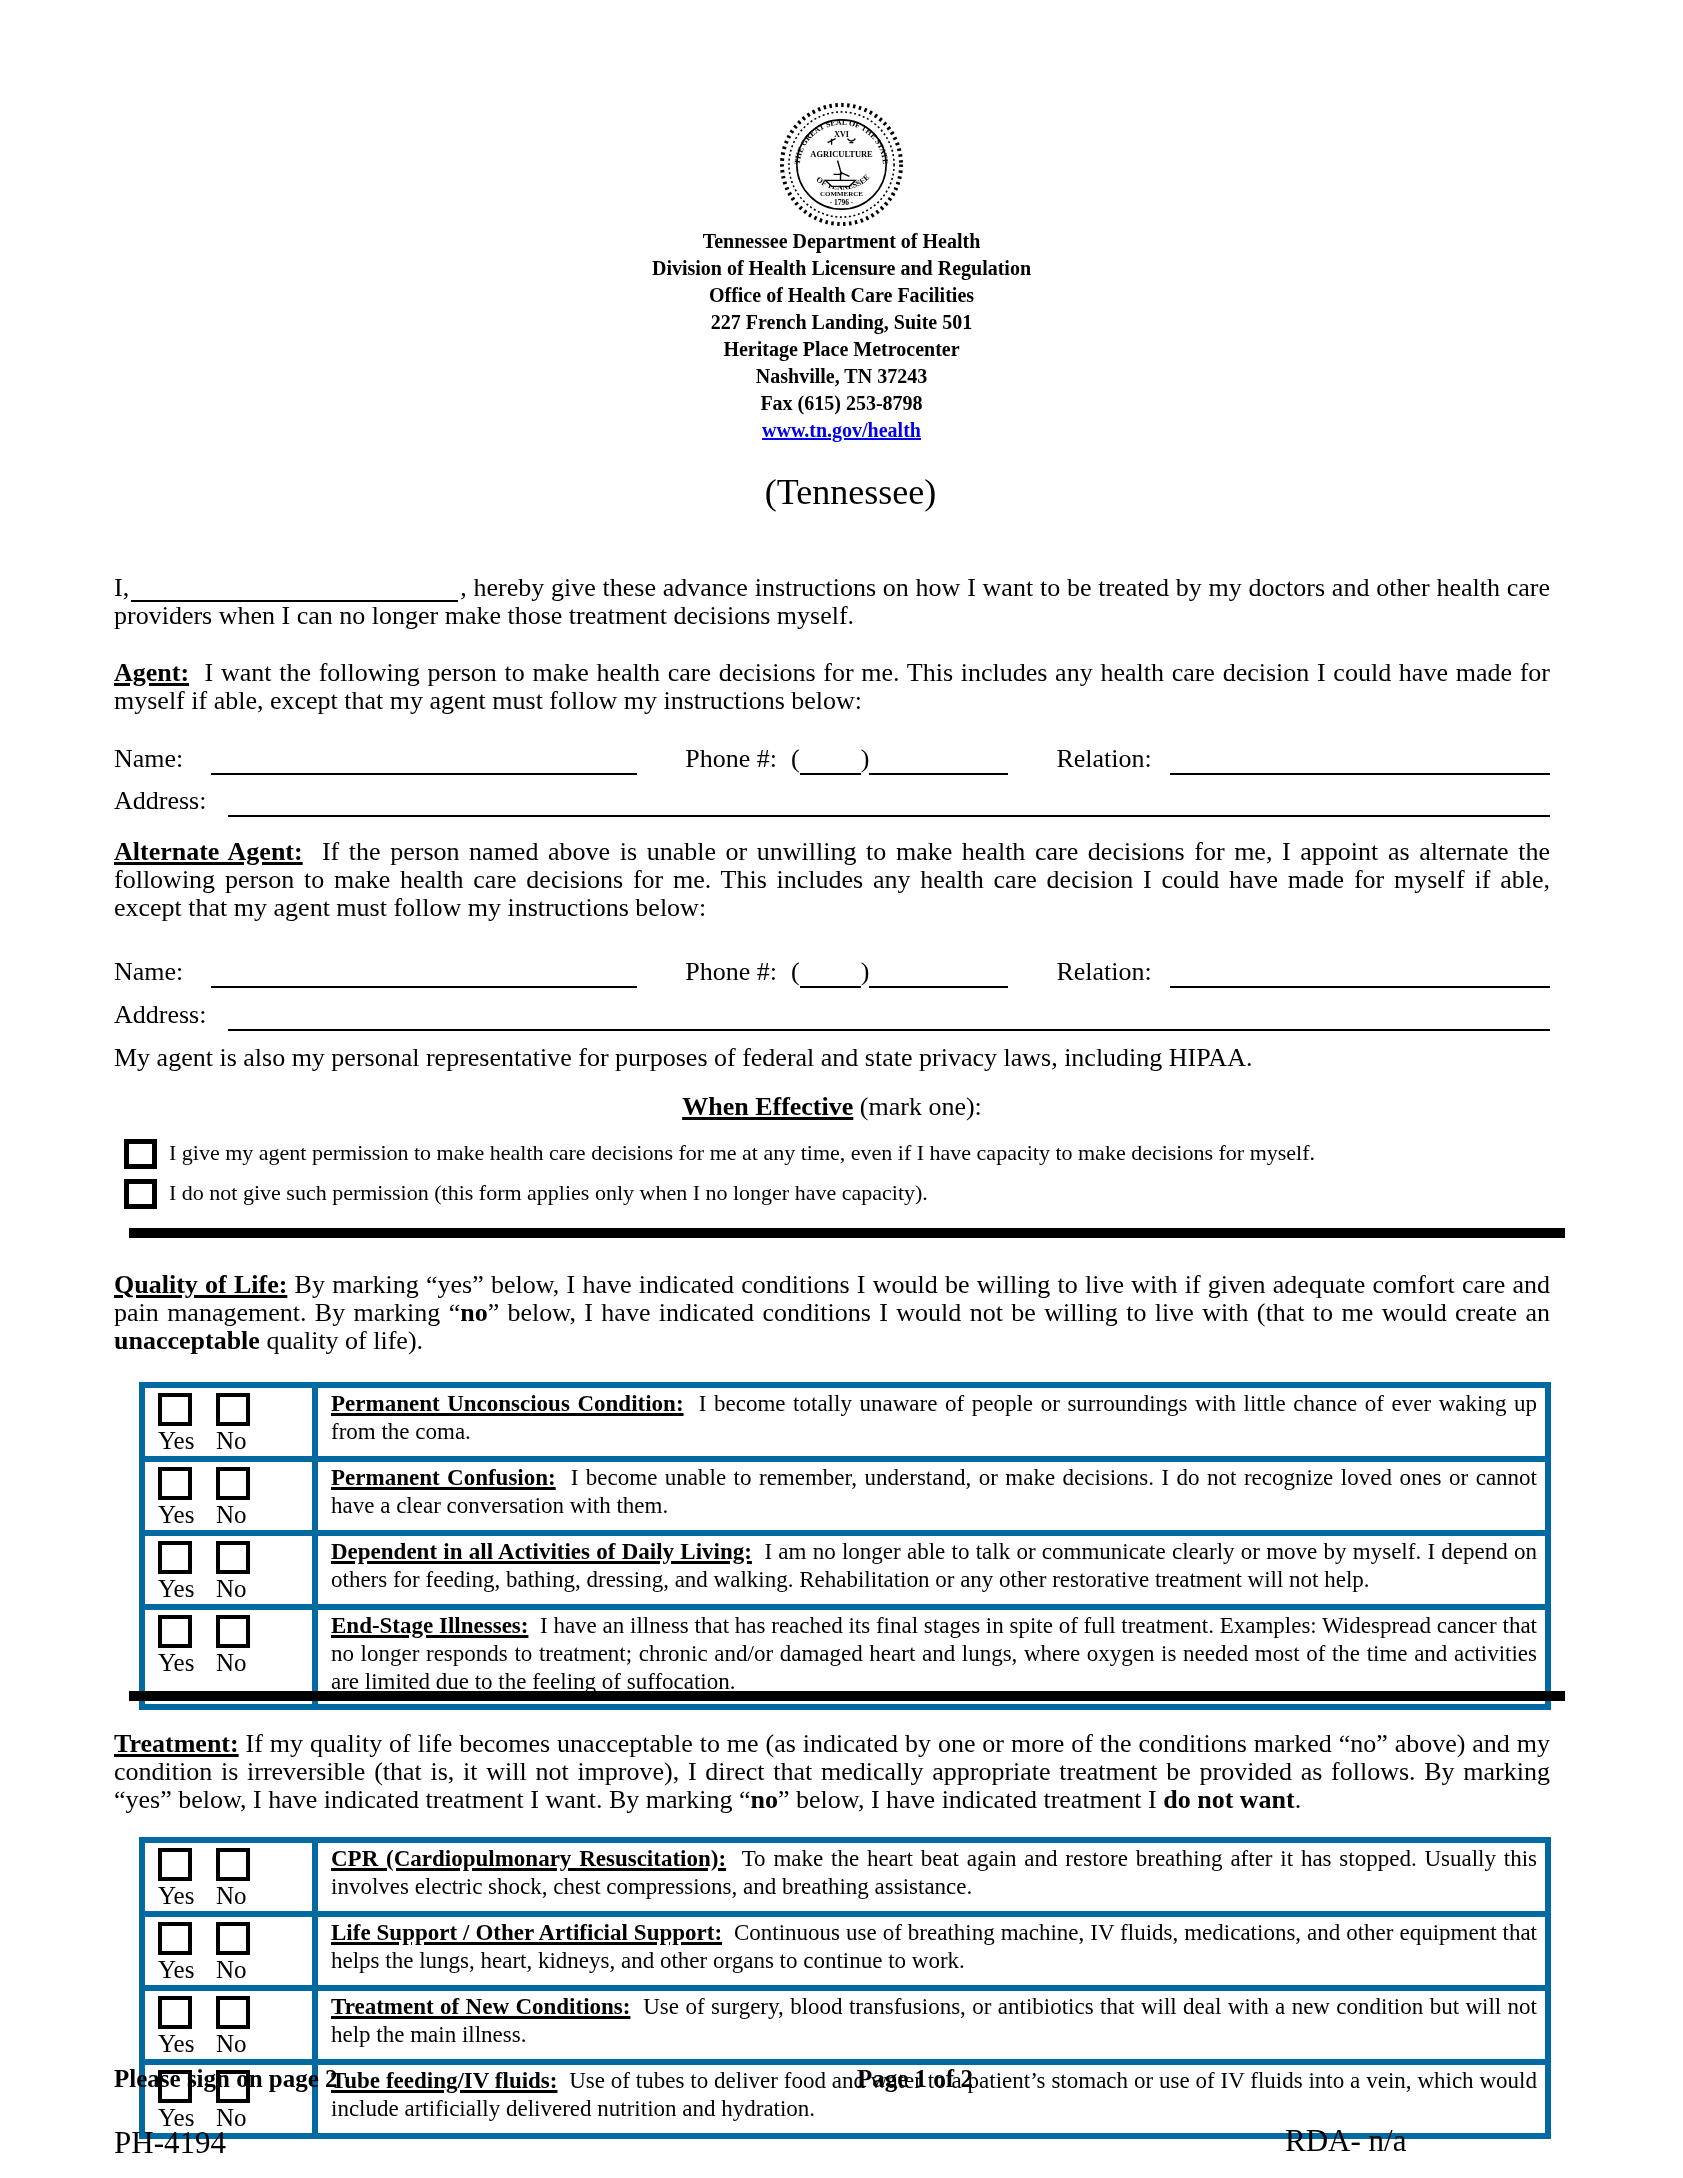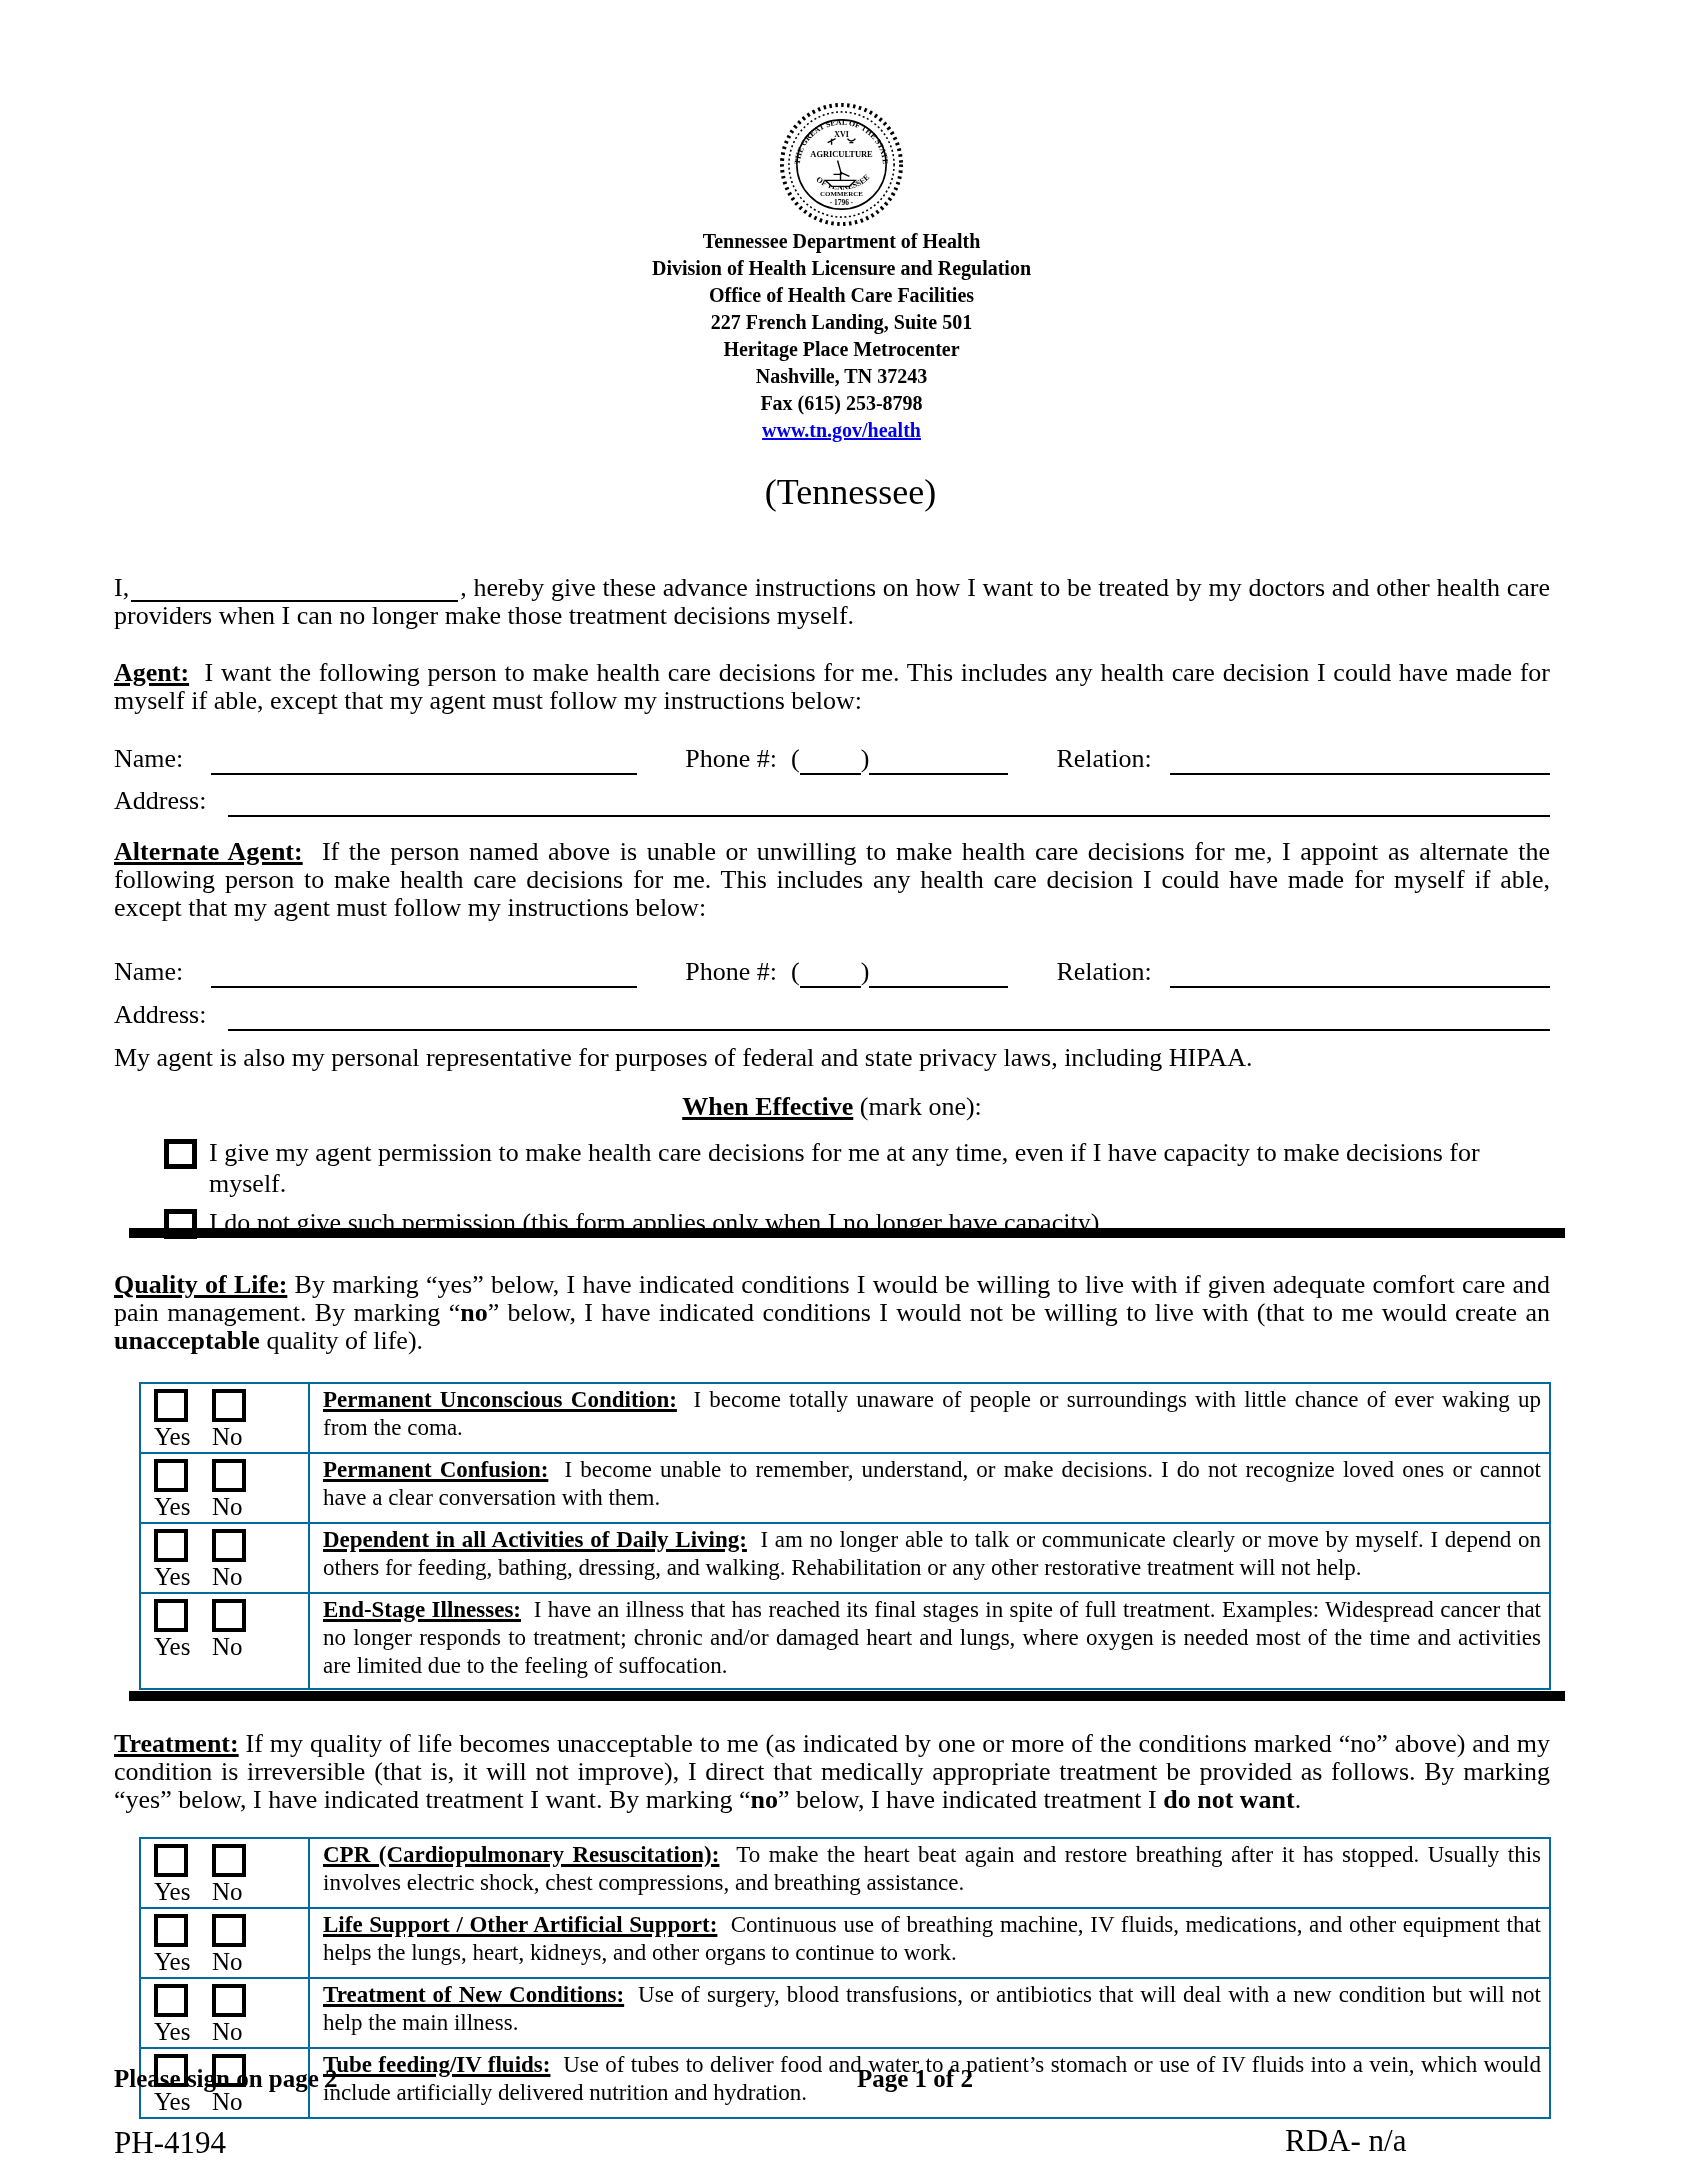--- a/index.html
+++ b/index.html
@@ -15,25 +15,25 @@
   .org-header .weblink { color:#0000EE; text-decoration:underline; text-decoration-color:#0000EE; cursor:pointer; }
   .title-block { top:475px; }
   .title-main { font-weight:bold; font-size:31px; letter-spacing:0.5px; line-height:36px; }
   .title-sub  { font-size:36px; line-height:34px;margin-left:18px; }
   .para { left:114px; width:1436px; font-size:26px; line-height:28px; text-align:justify; }
   .hul { font-weight:bold; text-decoration:underline; text-decoration-thickness:2.5px; }
   .b { font-weight:bold; }
   .bl { display:inline-block; border-bottom:2px solid #000; height:28px; vertical-align:bottom; }
   .frow { left:114px; width:1436px; display:flex; align-items:flex-end; font-size:26px; line-height:32px; }
   .lbl { white-space:nowrap; }
-  .opt { display:flex; align-items:flex-start; font-size:26px; line-height:31px; margin-bottom:8px;margin-left:40px; }
+  .opt { display:flex; align-items:flex-start; font-size:22px; line-height:31px; margin-bottom:8px; }
   .cb-lg { flex:0 0 auto; width:23px; height:20px; border:5px solid #000; margin:2px 12px 0 0; background:#fff; }
   .bar { left:129px; width:1436px; height:10px; background:#000; }
   .doc-table { left:139px; width:1412px; border-collapse:collapse; font-size:23px; line-height:28px; table-layout:fixed; }
-  .doc-table td { border:2px solid #0369a1; vertical-align:top; }
+  .doc-table td { border:6px solid #0369a1; vertical-align:top; }
   .cb-cell { width:150px; padding:5px 4px 2px 13px; }
   .desc-cell { padding:2px 8px 4px 13px; text-align:justify; }
   .cb-row { display:flex; }
   .cb { width:26px; height:25px; border:4px solid #000; background:#fff; }
   .cb + .cb { margin-left:24px; }
   .cb-labels { display:flex; font-size:25px; line-height:27px; margin-top:1px; }
   .cb-labels span:first-child { width:58px; }
   .footer-note { font-weight:bold; font-size:25px; }
   .form-id { font-size:31px; }
   .seal { left:778px; top:101px; width:127px; height:127px; }

